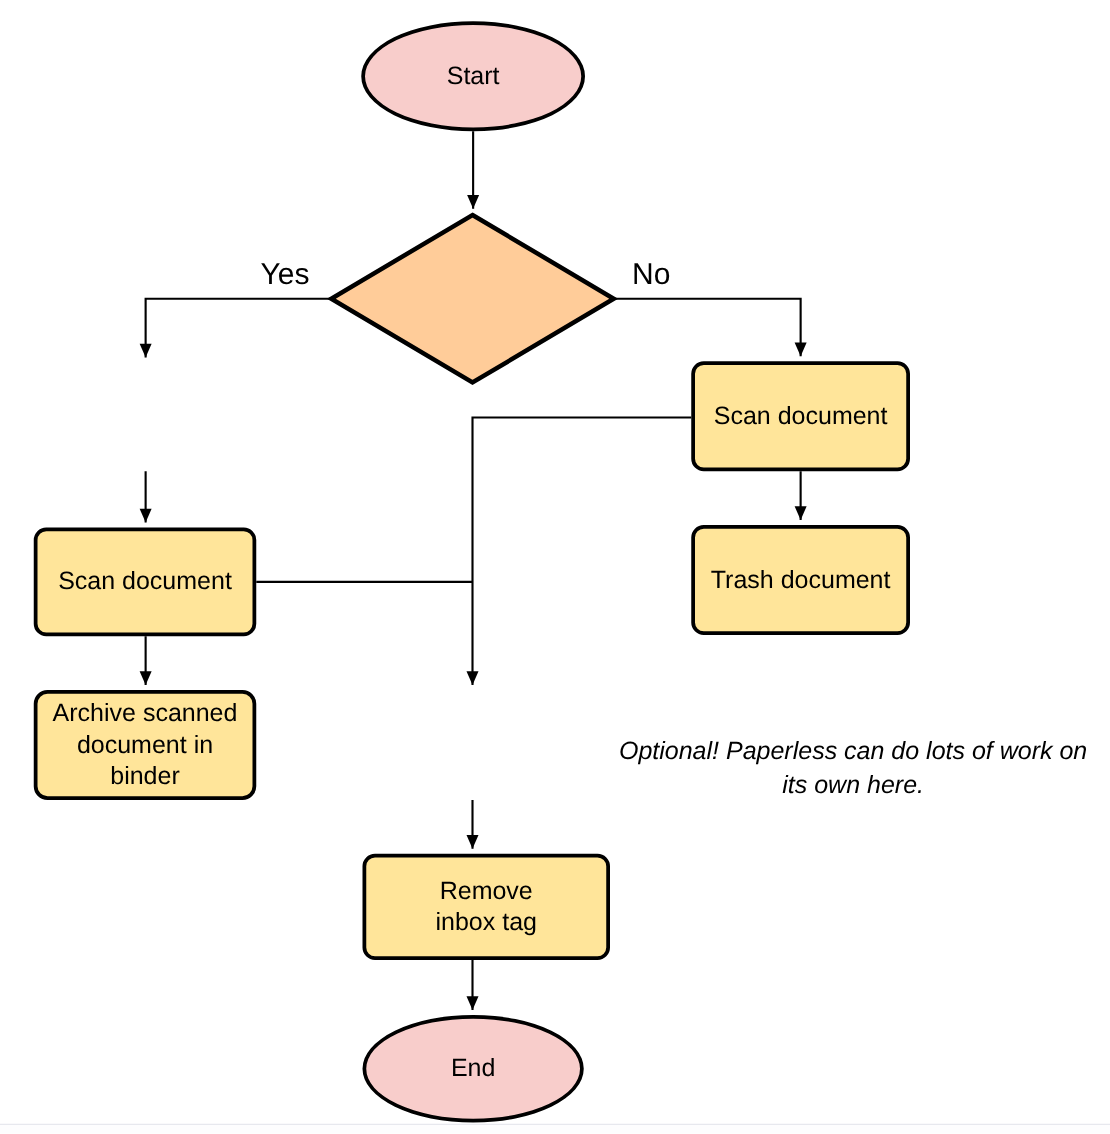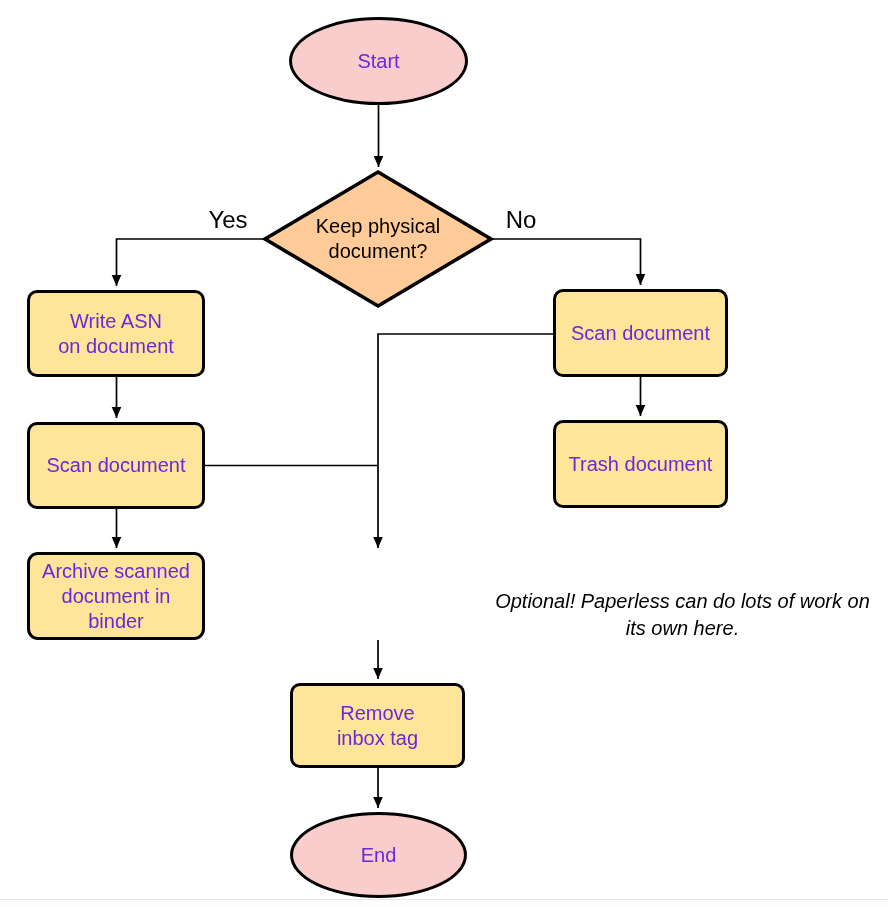--- a/index.html
+++ b/index.html
@@ -34,21 +34,21 @@
   .node{
     position:absolute;
     box-sizing:border-box;
     display:flex;
     align-items:center;
     justify-content:center;
     text-align:center;
     font-size:20px;
     line-height:25px;
     white-space:pre-line;
-    color:#6d28d9;
+    color:#000000;
   }
   .process{
     background:var(--process-fill, #ffe59a);
     border:3px solid var(--stroke, #000000);
     border-radius:10px;
   }
   .terminal{
     background:var(--terminal-fill, #f8cdcb);
     border:3.5px solid var(--stroke, #000000);
     border-radius:50%;
@@ -97,21 +97,21 @@
     background:#fdfdfe;
   }
   
   #n-start   {left:289px; top:17px;  width:179px; height:88px;}
   #n-write   {left:27px;  top:290px; width:178px; height:87px;}
   #n-scanl   {left:27px;  top:422px; width:178px; height:87px;}
   #n-archive {left:27px;  top:552px; width:178px; height:88px;border-radius:11px;}
   #n-scanr   {left:553px; top:289px; width:175px; height:88px;}
   #n-trash   {left:553px; top:420px; width:175px; height:88px;}
   #n-tag     {left:290px; top:552px; width:175px; height:88px;}
-  #n-remove  {left:290px; top:683px; width:175px; height:85px;}
+  #n-remove  {left:290px; top:683px; width:198px; height:85px;}
   #n-end     {left:290px; top:812px; width:177px; height:86px;}
   #d-label   {left:293px; top:212px; width:170px; height:54px;}
   #lbl-yes   {left:203px; top:209px; width:50px;}
   #lbl-no    {left:496px; top:209px; width:50px;}
 </style>
 </head>
 <body>
 
 <div class="canvas">
 
@@ -135,32 +135,24 @@
       <path class="edge" d="M378,768 L378,808" marker-end="url(#arrow)"></path>
     </g>
 
     <polygon class="decision-shape" points="378,172 491,239 378,306 265,239"></polygon>
   </svg>
 
   <div class="node terminal" id="n-start">
     <span>Start</span>
   </div>
 
-  <div class="decision-label" id="d-label">
-    <span>Keep physical
-document?</span>
-  </div>
 
   <div class="edge-label" id="lbl-yes">Yes</div>
   <div class="edge-label" id="lbl-no">No</div>
 
-  <div class="node process" id="n-write">
-    <span>Write ASN
-on document</span>
-  </div>
 
   <div class="node process" id="n-scanl">
     <span>Scan document</span>
   </div>
 
   <div class="node process" id="n-archive">
     <span>Archive scanned
 document in
 binder</span>
   </div>

